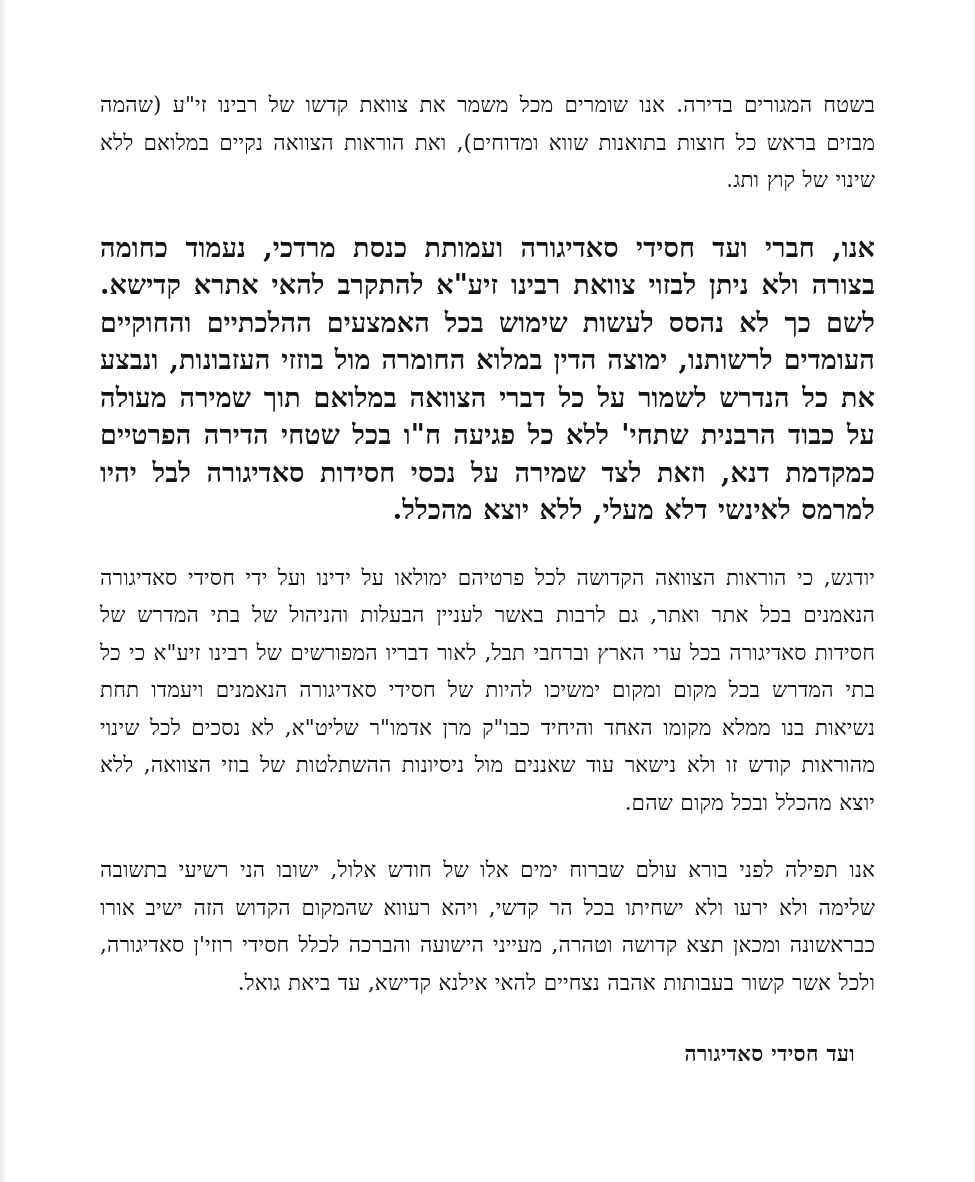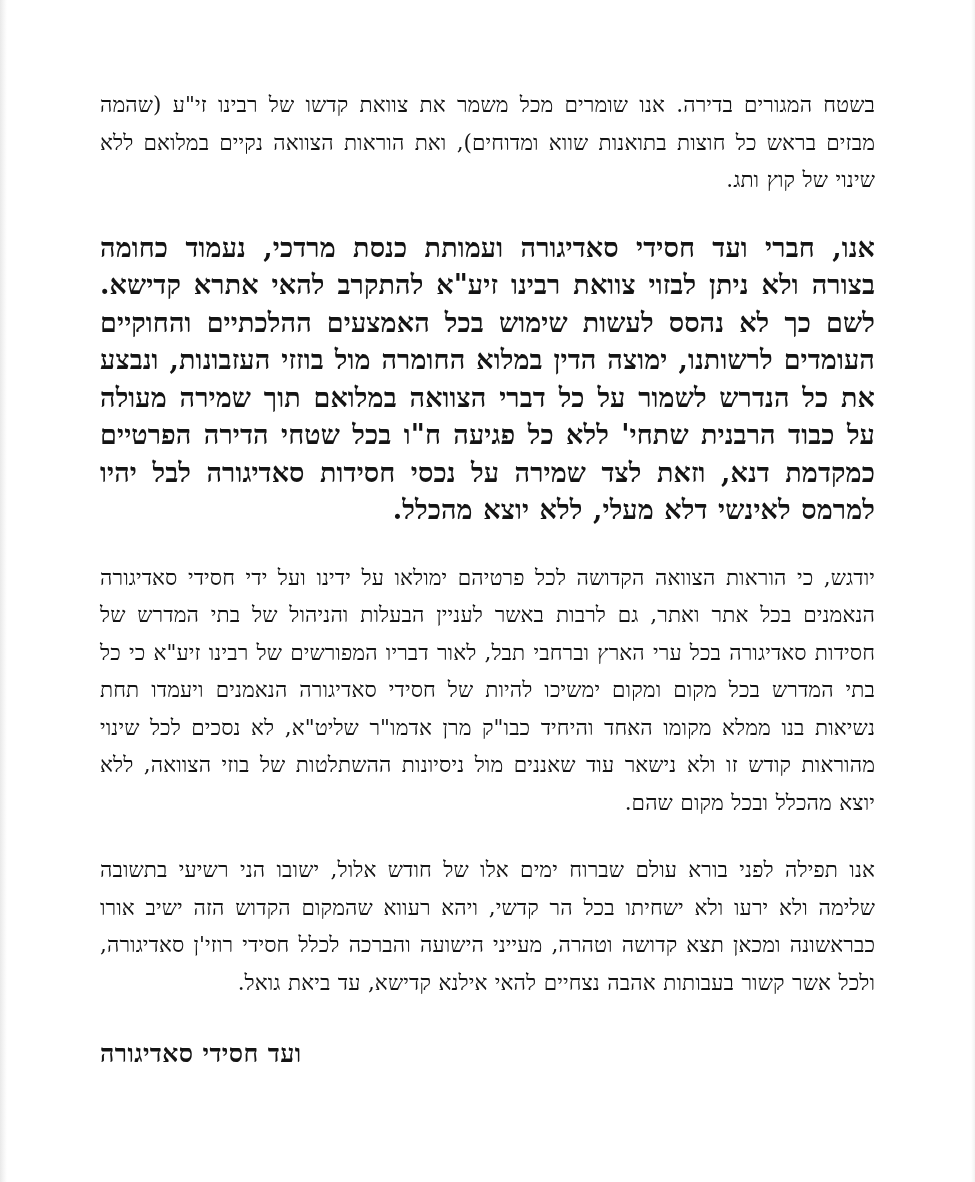--- a/index.html
+++ b/index.html
@@ -69,23 +69,23 @@
 
   p.para.bold {
     font-weight: bold;
     font-size: 27px;
     line-height: 37.5px;
     word-spacing: 1px;
   }
 
   .signature {
     margin-top: 38px;
-    text-align: left;
+    text-align: right;
     font-weight: bold;
-    font-size: 25px;
+    font-size: 21px;
     line-height: 30px;
     color: #141414;
     letter-spacing: 0.4px;
     direction: rtl;
     
     padding-right: 20px;
   }
 </style>
 </head>
 <body>

